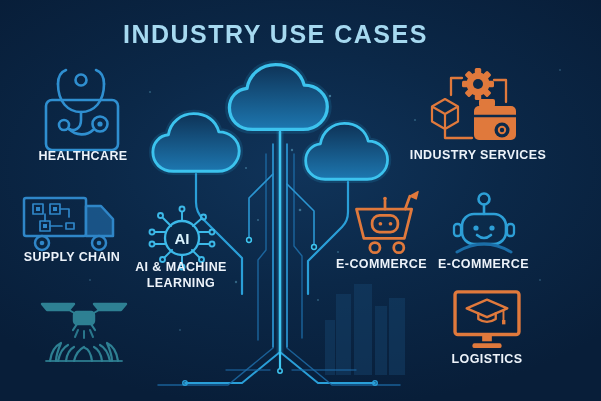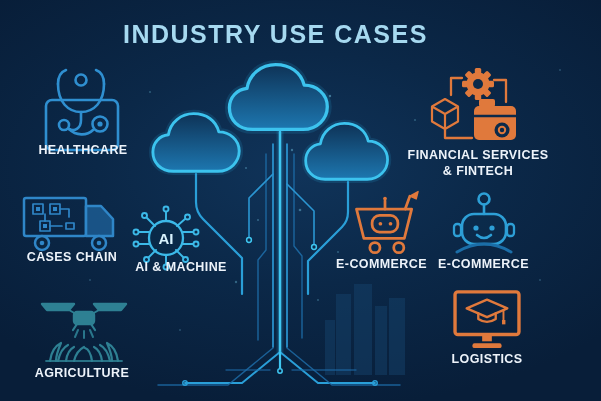--- a/index.html
+++ b/index.html
@@ -113,21 +113,21 @@
       <path d="M56,6 Q64,9 64,20"></path>
       <path d="M18,20 C18,38 28,48 41,48 C54,48 64,38 64,20"></path>
       <circle cx="41" cy="16" r="5.5"></circle>
       <path d="M41,48 V56 C41,64 35,68 29,65"></path>
       <circle cx="24" cy="61" r="5"></circle>
       <path d="M29,65 C36,72 47,72 53,66"></path>
       <circle cx="60" cy="60" r="7.5"></circle>
       <circle cx="60" cy="60" r="2.6" fill="#2f8fd0" stroke="none"></circle>
     </svg>
   </div>
-  <div class="abs label" style="left:18px;top:142px;width:130px">
+  <div class="abs label" style="left:18px;top:148px;width:130px">
     <span>HEALTHCARE</span>
   </div>
 
   <div class="abs" style="left:22px;top:190px">
     <svg width="100" height="64" viewBox="0 0 100 64" fill="none" stroke="#2f86c8" stroke-width="2.5" stroke-linecap="round" stroke-linejoin="round">
       <rect x="2" y="8" width="62" height="38" rx="2"></rect>
       <path d="M64,16 H79 L91,29 V46 H64 Z" fill="#1c5c92" fill-opacity=".85"></path>
       <g stroke-width="1.7">
         <rect x="11" y="14" width="10" height="10"></rect>
         <rect x="28" y="14" width="10" height="10"></rect>
@@ -140,21 +140,21 @@
         <path d="M28,36 H40"></path>
         <rect x="44" y="33" width="8" height="6"></rect>
       </g>
       <circle cx="20" cy="53" r="7" fill="#0a2642"></circle>
       <circle cx="20" cy="53" r="2.3" fill="#2f86c8" stroke="none"></circle>
       <circle cx="77" cy="53" r="7" fill="#0a2642"></circle>
       <circle cx="77" cy="53" r="2.3" fill="#2f86c8" stroke="none"></circle>
     </svg>
   </div>
   <div class="abs label" style="left:2px;top:249px;width:140px">
-    <span>CASES CHAIN</span>
+    <span>SUPPLY CHAIN</span>
   </div>
 
   <div class="abs" style="left:38px;top:299px">
     <svg width="92" height="66" viewBox="0 0 92 66" fill="none" stroke="#2e8093" stroke-width="2.4" stroke-linecap="round" stroke-linejoin="round">
       <path d="M4,5 H36 L31,11 H9 Z" fill="#2e8093"></path>
       <path d="M56,5 H88 L83,11 H61 Z" fill="#2e8093"></path>
       <path d="M31,11 L38,15 M61,11 L54,15" stroke-width="2"></path>
       <rect x="36" y="13" width="20" height="12" rx="3" fill="#2e8093"></rect>
       <path d="M39,25 L35,31 M53,25 L57,31" stroke-width="2.2"></path>
       <path d="M40,31 L37,38 M46,32 V39 M52,31 L55,38" stroke-width="2" opacity=".9"></path>
@@ -164,25 +164,22 @@
         <path d="M28,62 C29,55 32,50 36,48"></path>
         <path d="M36,62 C38,54 42,50 46,48"></path>
         <path d="M80,62 C79,54 75,47 69,44 C72,51 74,57 74,62"></path>
         <path d="M72,62 C70,53 66,48 62,46"></path>
         <path d="M64,62 C63,55 60,50 56,48"></path>
         <path d="M54,62 C53,55 50,50 47,49"></path>
       </g>
       <path d="M8,62 H84" stroke-width="1.8" opacity=".85"></path>
     </svg>
   </div>
-  <div class="abs label" style="left:17px;top:365px;width:130px">
-    <span>AGRICULTURE</span>
-  </div>
-
-  <div class="abs" style="left:128px;top:199px">
+
+  <div class="abs" style="left:144px;top:199px">
     <svg width="76" height="76" viewBox="0 0 76 76" fill="none" stroke="#3cb9e8" stroke-width="1.9" stroke-linecap="round">
       <circle cx="38" cy="39" r="17" stroke-width="2.3" fill="#0a2947" fill-opacity=".55"></circle>
       <text x="38" y="45" text-anchor="middle" font-size="15" font-weight="700" fill="#d9f3fd" stroke="none" font-family="Liberation Sans, sans-serif">AI</text>
       <path d="M38,22 V13"></path>
         <circle cx="38" cy="10" r="2.5"></circle>
       <path d="M27,27 L19,19"></path>
         <circle cx="16.5" cy="16.5" r="2.5"></circle>
       <path d="M49,27 L57,20"></path>
         <circle cx="59.5" cy="18" r="2.5"></circle>
       <path d="M21,33 H11"></path>
@@ -196,20 +193,21 @@
       <path d="M38,56 V65"></path>
         <circle cx="38" cy="68" r="2.5"></circle>
       <path d="M28,51 L21,58"></path>
         <circle cx="18.5" cy="60.5" r="2.5"></circle>
       <path d="M48,51 L55,58"></path>
         <circle cx="57.5" cy="60.5" r="2.5"></circle>
     </svg>
   </div>
   <div class="abs label" style="left:111px;top:259px;width:140px">
     <span>AI &amp; MACHINE</span>
+    <span>LEARNING</span>
   </div>
 
   <div class="abs" style="left:424px;top:64px">
     <svg width="100" height="86" viewBox="0 0 100 86">
       <g fill="none" stroke="#e0793c" stroke-width="2.3" stroke-linecap="round" stroke-linejoin="round">
         <path d="M38,14 H27 V31"></path>
         <path d="M70,16 H82 V38"></path>
         <path d="M21,66 V74 H48"></path>
       </g>
       <g transform="translate(54,20)">
@@ -233,22 +231,21 @@
       <g transform="translate(71,59)">
         <rect x="-16" y="-24" width="16" height="8" rx="2" fill="#e0793c"></rect>
         <rect x="-21" y="-17" width="42" height="34" rx="5" fill="#e0793c"></rect>
         <path d="M-21,-7 H21" stroke="#0c2a4a" stroke-width="2.5"></path>
         <circle cx="7" cy="7" r="7.5" fill="#0c2a4a"></circle>
         <circle cx="7" cy="7" r="3.2" fill="none" stroke="#e0793c" stroke-width="2"></circle>
       </g>
     </svg>
   </div>
   <div class="abs label" style="left:397px;top:147px;width:162px">
-    <span>FINANCIAL SERVICES</span>
-    <span>&amp; FINTECH</span>
+    <span>INDUSTRY SERVICES</span>
   </div>
 
   <div class="abs" style="left:350px;top:187px">
     <svg width="70" height="68" viewBox="0 0 74 74" fill="none" stroke="#e0793c" stroke-width="3" stroke-linecap="round" stroke-linejoin="round">
       <path d="M6,24 L14,56 H58 L66,24 Z"></path>
       <path d="M37,24 V15"></path>
         <circle cx="37" cy="12.5" r="2" fill="#e0793c" stroke="none"></circle>
       <rect x="23" y="31" width="28" height="18" rx="8"></rect>
       <circle cx="32" cy="40" r="2" fill="#e0793c" stroke="none"></circle>
       <circle cx="43" cy="40" r="2" fill="#e0793c" stroke="none"></circle>

